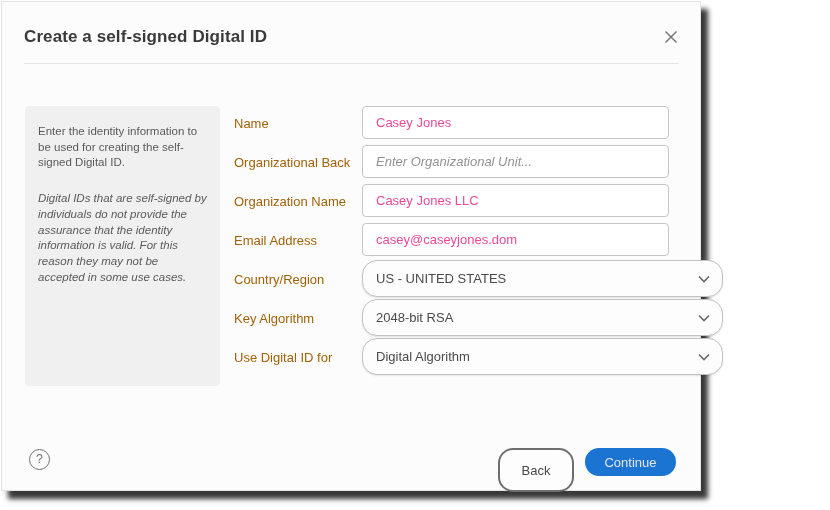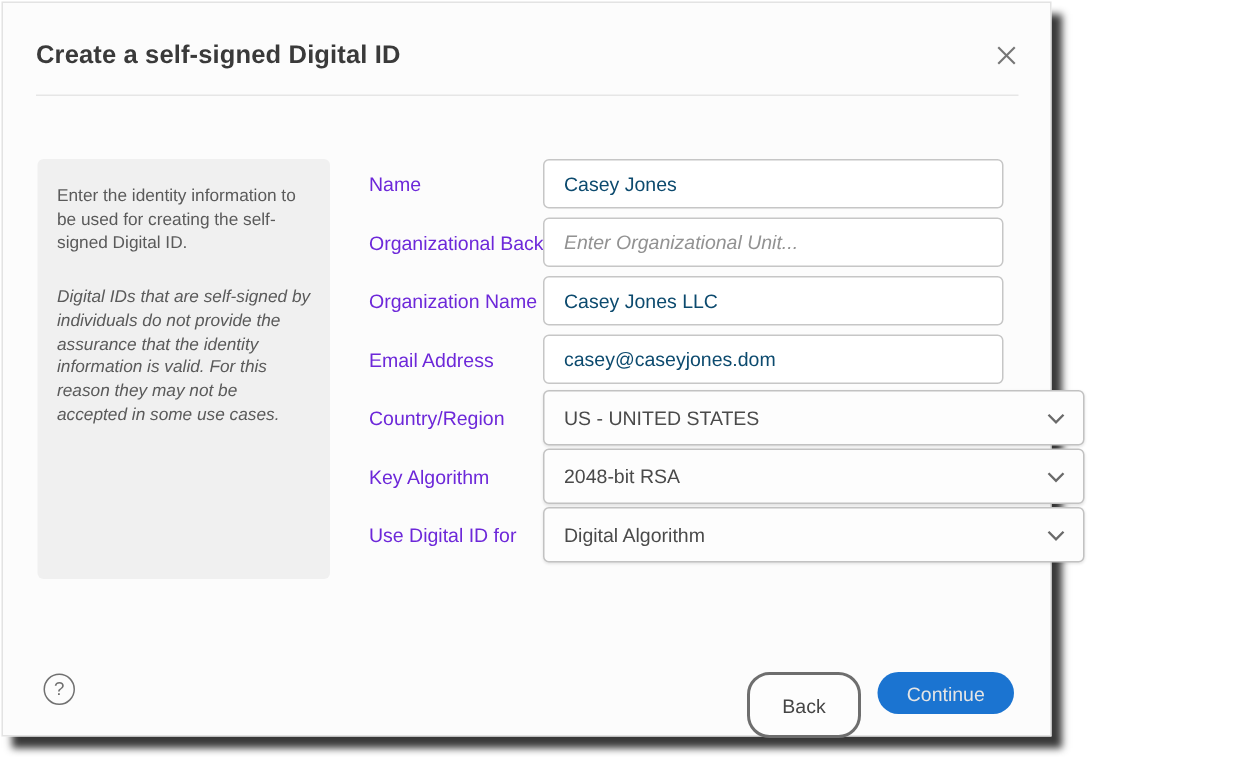--- a/index.html
+++ b/index.html
@@ -38,33 +38,33 @@
   .r1 { top:104px; height:33px; }
   .r2 { top:143px; height:33px; }
   .r3 { top:182px; height:33px; }
   .r4 { top:221px; height:33px; }
   .r5 { top:258px; height:37px; }
   .r6 { top:297px; height:37px; }
   .r7 { top:336px; height:37px; }
 
   .field-label {
     position:absolute; left:232px; top:50%; transform:translateY(-50%);
-    font-size:13px; color:#6d28d9; white-space:nowrap;margin-left:12px;
+    font-size:13px; color:#a16207; white-space:nowrap;
   }
   .text-input {
     position:absolute; left:360px; top:0; width:307px; height:100%;
     border:1px solid #c6c6c6; border-radius:4px; background:#ffffff;
-    padding:4px 13px; font-size:13px; color:#0c4a6e; outline:none;
+    padding:4px 13px; font-size:13px; color:#ec4899; outline:none;
     font-family:"Liberation Sans", sans-serif;
   }
   .text-input::placeholder { color:#929292; font-style:italic; opacity:1; }
 
   .select-box {
     position:absolute; left:360px; top:0; width:361px; height:100%;
-    border:1px solid #c2c2c2; border-radius:4px; background:#fdfdfd;
+    border:1px solid #c2c2c2; border-radius:15px; background:#fdfdfd;
     box-shadow:0 1px 2px rgba(0,0,0,0.10);
     display:flex; align-items:center; padding:0 30px 0 13px;
     font-size:13px; color:#4a4a4a; cursor:pointer;
   }
   .select-box .chevron {
     position:absolute; right:12px; top:50%; transform:translateY(-50%);
     display:flex;
   }
 
   .help-btn {

